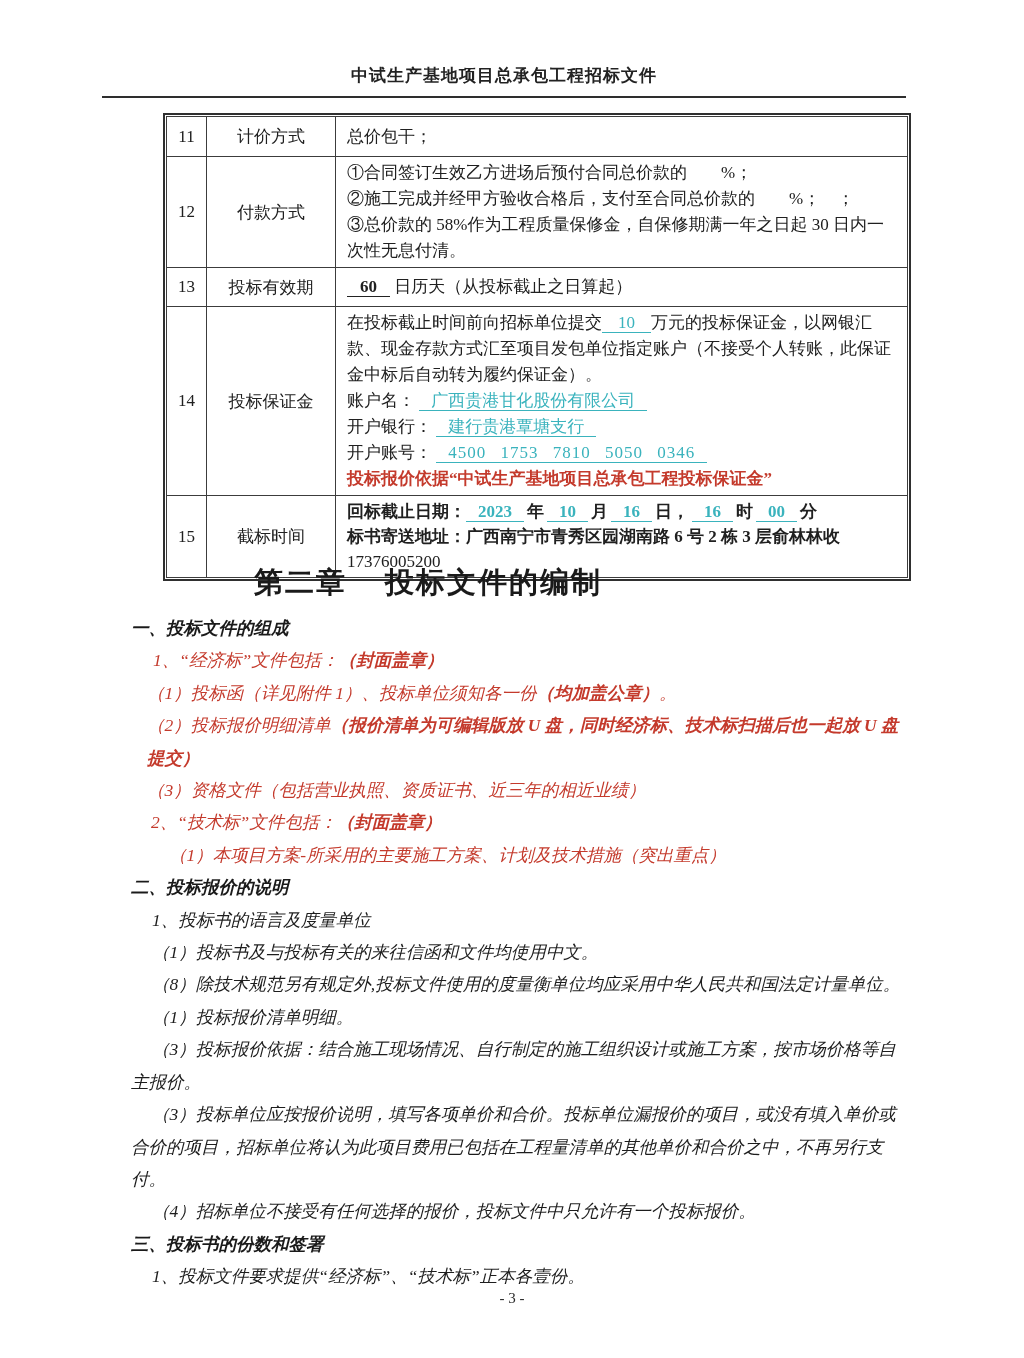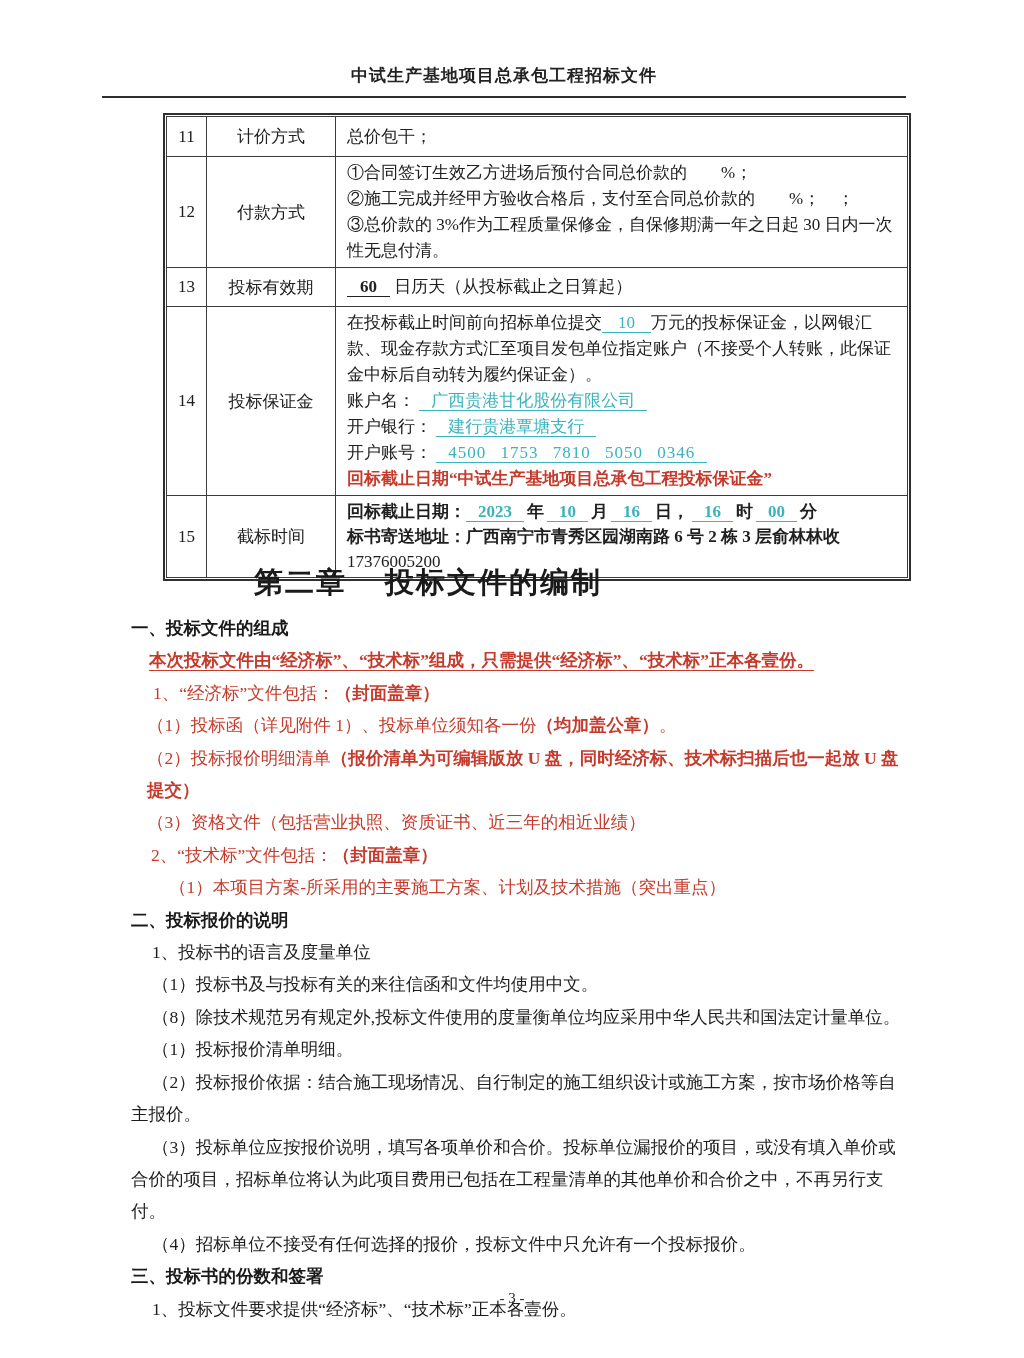--- a/index.html
+++ b/index.html
@@ -54,20 +54,21 @@
     position:absolute;top:563px;left:0;width:856px;
     text-align:center;font-size:29px;font-weight:bold;color:#1a1a1a;
     margin:0;letter-spacing:2px;
   }
   .chapter-gap{display:inline-block;width:38px;}
 
   
   .content{
     position:absolute;top:612px;left:131px;width:782px;
     font-size:17.5px;
+    font-style:italic;
   }
   .content p{margin:0;line-height:32.4px;}
   .sect-heading{font-weight:bold;color:#1a1a1a;}
   .intro{
     color:#c43a2c;font-weight:bold;
     text-decoration:underline;text-underline-offset:4px;text-decoration-thickness:1px;
     padding-left:18px;
   }
   .ind-a{padding-left:22px;}
   .ind-b{padding-left:16px;}
@@ -98,21 +99,21 @@
         <td class="col-no">11</td>
         <td class="col-label">计价方式</td>
         <td class="col-content">总价包干；</td>
       </tr>
       <tr class="r12">
         <td class="col-no">12</td>
         <td class="col-label">付款方式</td>
         <td class="col-content">
           <p class="cellp">①合同签订生效乙方进场后预付合同总价款的　　%；</p>
           <p class="cellp">②施工完成并经甲方验收合格后，支付至合同总价款的　　%；　；</p>
-          <p class="cellp">③总价款的 3%作为工程质量保修金，自保修期满一年之日起 30 日内一次性无息付清。</p>
+          <p class="cellp">③总价款的 58%作为工程质量保修金，自保修期满一年之日起 30 日内一次性无息付清。</p>
         </td>
       </tr>
       <tr class="r13">
         <td class="col-no">13</td>
         <td class="col-label">投标有效期</td>
         <td class="col-content">
           <span class="blank-60">60</span>
           <span>日历天（从投标截止之日算起）</span>
         </td>
       </tr>
@@ -128,21 +129,21 @@
             <span class="cyan-blank">广西贵港甘化股份有限公司</span>
           </p>
           <p class="cellp">
             <span>开户银行：</span>
             <span class="cyan-blank">建行贵港覃塘支行</span>
           </p>
           <p class="cellp">
             <span>开户账号：</span>
             <span class="cyan-blank acct-no">4500 1753 7810 5050 0346</span>
           </p>
-          <p class="cellp red-bold">回标截止日期“中试生产基地项目总承包工程投标保证金”</p>
+          <p class="cellp red-bold">投标报价依据“中试生产基地项目总承包工程投标保证金”</p>
         </td>
       </tr>
       <tr class="r15">
         <td class="col-no">15</td>
         <td class="col-label">截标时间</td>
         <td class="col-content">
           <p class="cellp bold-line">
             <span>回标截止日期：</span><span class="cyan-blank">2023</span><span class="date-unit">年</span><span class="cyan-blank">10</span><span class="date-unit">月</span><span class="cyan-blank">16</span><span class="date-unit">日，</span><span class="cyan-blank">16</span><span class="date-unit">时</span><span class="cyan-blank">00</span><span class="date-unit">分</span>
           </p>
           <p class="cellp bold-line">标书寄送地址：广西南宁市青秀区园湖南路 6 号 2 栋 3 层俞林林收</p>
@@ -153,42 +154,41 @@
       </table>
   </div>
 
   <h1 class="chapter-title">
     <span>第二章</span><span class="chapter-gap"></span><span>投标文件的编制</span>
   </h1>
 
   <div class="content">
 
     <p class="sect-heading">一、投标文件的组成</p>
-    <p class="intro">本次投标文件由“经济标”、“技术标”组成，只需提供“经济标”、“技术标”正本各壹份。</p>
     <p class="red ind-a">
       <span>1、“经济标”文件包括：</span><b>（封面盖章）</b>
     </p>
     <p class="red ind-b">
       <span>（1）投标函（详见附件 1）、投标单位须知各一份</span><b>（均加盖公章）</b><span>。</span>
     </p>
     <p class="red ind-b">
       <span>（2）投标报价明细清单</span><b>（报价清单为可编辑版放 U 盘，同时经济标、技术标扫描后也一起放 U 盘提交）</b>
     </p>
     <p class="red ind-b">（3）资格文件（包括营业执照、资质证书、近三年的相近业绩）</p>
     <p class="red ind-c">
       <span>2、“技术标”文件包括：</span><b>（封面盖章）</b>
     </p>
     <p class="red ind-d">（1）本项目方案-所采用的主要施工方案、计划及技术措施（突出重点）</p>
 
     <p class="sect-heading">二、投标报价的说明</p>
     <p class="body-p">1、投标书的语言及度量单位</p>
     <p class="body-p">（1）投标书及与投标有关的来往信函和文件均使用中文。</p>
     <p class="body-p">（8）除技术规范另有规定外,投标文件使用的度量衡单位均应采用中华人民共和国法定计量单位。</p>
     <p class="body-p">（1）投标报价清单明细。</p>
-    <p class="body-p">（2）投标报价依据：结合施工现场情况、自行制定的施工组织设计或施工方案，按市场价格等自主报价。</p>
+    <p class="body-p">（3）投标报价依据：结合施工现场情况、自行制定的施工组织设计或施工方案，按市场价格等自主报价。</p>
     <p class="body-p">（3）投标单位应按报价说明，填写各项单价和合价。投标单位漏报价的项目，或没有填入单价或合价的项目，招标单位将认为此项目费用已包括在工程量清单的其他单价和合价之中，不再另行支付。</p>
     <p class="body-p">（4）招标单位不接受有任何选择的报价，投标文件中只允许有一个投标报价。</p>
 
     <p class="sect-heading">三、投标书的份数和签署</p>
     <p class="body-p">1、投标文件要求提供“经济标”、“技术标”正本各壹份。</p>
 
   </div>
 
   <div class="footer">- 3 -</div>
 

